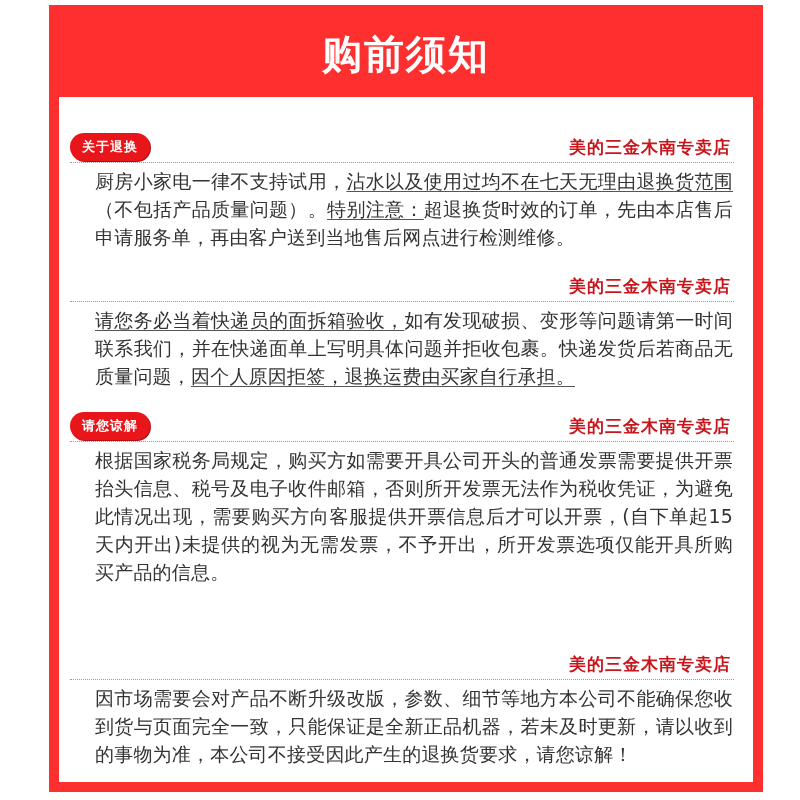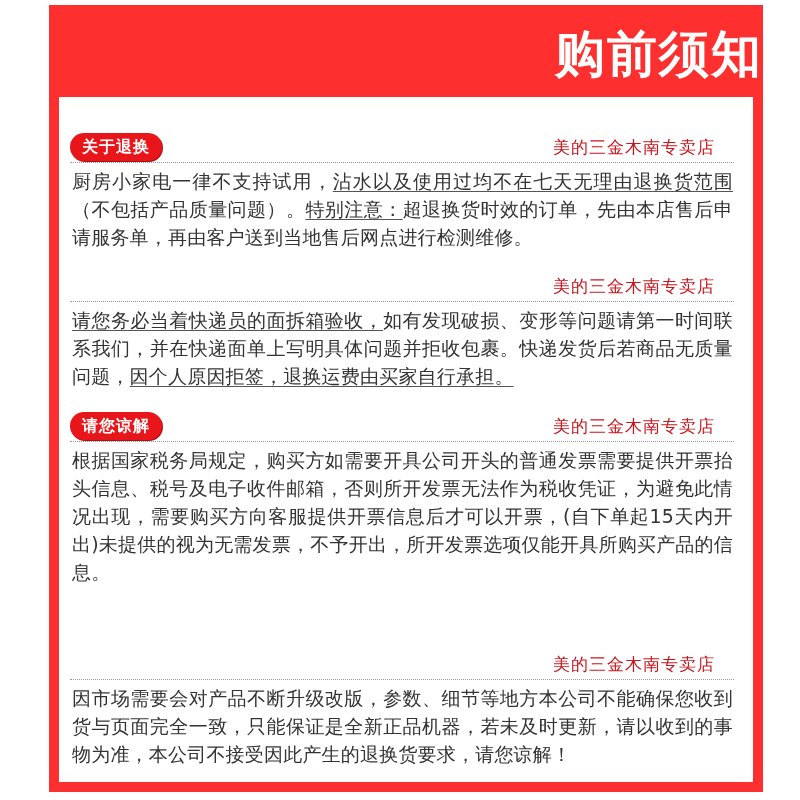--- a/index.html
+++ b/index.html
@@ -6,45 +6,45 @@
   body {
     width: 800px; height: 800px; background: #ffffff; position: relative; overflow: hidden;
     font-family: "DejaVu Sans", "Liberation Sans", sans-serif;
   }
   .frame {
     position: absolute; left: 49px; top: 5px; width: 714px; height: 787px;
     background: #fd2f2f;
   }
   .title {
     position: absolute; left: 0; top: 14px; width: 100%; height: 70px;
-    text-align: right; color: #ffffff; font-size: 50px; font-weight: bold;
+    text-align: center; color: #ffffff; font-size: 40px; font-weight: bold;
     line-height: 70px; letter-spacing: 2px;
   }
   .panel {
     position: absolute; left: 10px; top: 92px; width: 694px; height: 685px;
     background: #ffffff;
   }
   .section { position: absolute; left: 0; width: 694px; }
   .sec-head { position: relative; height: 30px; }
   .badge {
     position: absolute; left: 11px; top: 0; height: 28px; padding: 0 12px;
     background: #e8161a; color: #ffffff; border-radius: 14px;
-    font-size: 16px; font-weight: bold; line-height: 28px; letter-spacing: 1px;
+    font-size: 13px; font-weight: bold; line-height: 28px; letter-spacing: 1px;
     box-shadow: 1px 1px 0 #b10f12;
   }
   .store {
-    position: absolute; right: 38px; top: 2px; color: #c8161d; font-size: 17px;
-    font-weight: normal; line-height: 24px; letter-spacing: 1px;
+    position: absolute; right: 22px; top: 2px; color: #c8161d; font-size: 17px;
+    font-weight: bold; line-height: 24px; letter-spacing: 1px;
   }
   .dots {
     position: absolute; left: 11px; right: 19px; top: 29px; height: 0;
     border-top: 1px dotted #9a9a9a;
   }
   .body-text {
-    margin: 4px 20px 0 13px; color: #333333; font-size: 19px; line-height: 28px;
+    margin: 4px 20px 0 36px; color: #333333; font-size: 19px; line-height: 28px;
     text-align: justify; letter-spacing: 0.2px;
   }
   .u { text-decoration: underline; text-decoration-color: #555; text-underline-offset: 3px; }
   .para { display: block; }
 </style>
 </head>
 <body>
 
 <div class="frame">
   <div class="title">购前须知</div>

